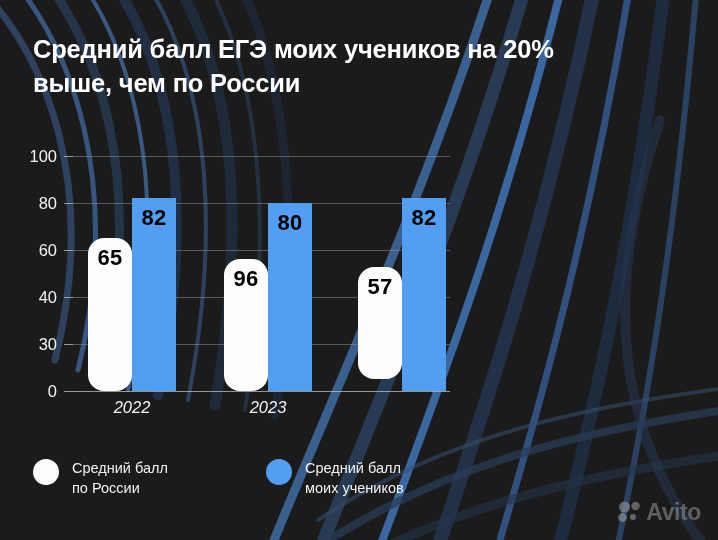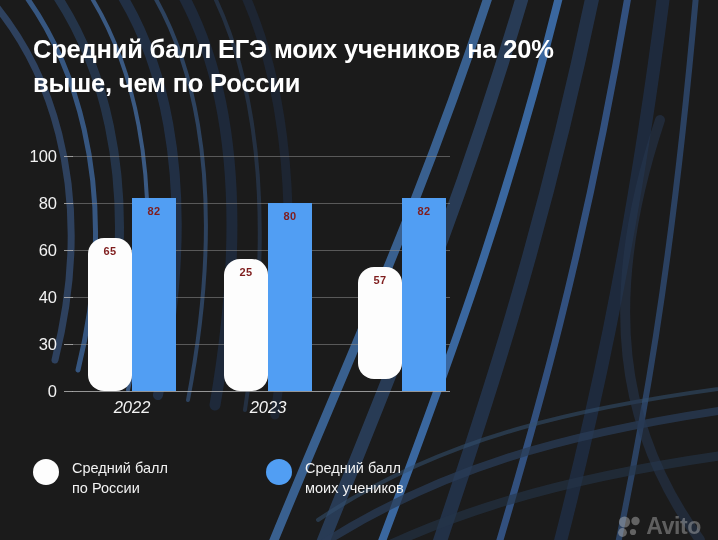--- a/index.html
+++ b/index.html
@@ -69,23 +69,23 @@
   .bar {
     position:absolute;
     bottom:0;
   }
   .bar-white { background:#fdfdfd;border-radius:16px; }
   .bar-blue  { background:#519ef3; }
   .bar-value {
     position:absolute;
     top:7px; left:0; right:0;
     text-align:center;
-    font-size:11px;
+    font-size:22px;
     font-weight:bold;
-    color:#7f1d1d;
+    color:#000000;
     letter-spacing:0.3px;
   }
   .xtick-label {
     position:absolute;
     top:399px;
     text-align:center;
     color:#f4f4f4;
     font-size:16.5px;
     line-height:1;
     font-style:italic;
@@ -108,23 +108,23 @@
   }
   .legend-label {
     color:#f2f2f2;
     font-size:14.5px;
     line-height:1.35;
     white-space:pre-line;
   }
   
   #avito {
     position:absolute;
-    right:17px; bottom:2px;
+    right:17px; bottom:16px;
     display:flex;
-    align-items:center;
+    align-items:flex-start;
     opacity:0.42;
     margin-top:44px;
   }
   #avito-mark { margin-right:5px; }
   #avito-word {
     color:#bdbdbd;
     font-size:23px;
     font-weight:bold;
     letter-spacing:-0.4px;
     line-height:1;
@@ -207,21 +207,21 @@
     </div>
 
     <div class="bar bar-white" style="left:88px;  width:44px; height:153px; bottom:149px;">
       <span class="bar-value">65</span>
     </div>
     <div class="bar bar-blue" style="left:132px; width:44px; height:193px; bottom:149px;">
       <span class="bar-value">82</span>
     </div>
 
     <div class="bar bar-white" style="left:224px; width:44px; height:132px; bottom:149px;">
-      <span class="bar-value">25</span>
+      <span class="bar-value">96</span>
     </div>
     <div class="bar bar-blue" style="left:268px; width:44px; height:188px; bottom:149px;">
       <span class="bar-value">80</span>
     </div>
 
     <div class="bar bar-white" style="left:358px; width:44px; height:112px; bottom:161px;">
       <span class="bar-value">57</span>
     </div>
     <div class="bar bar-blue" style="left:402px; width:44px; height:193px; bottom:149px;">
       <span class="bar-value">82</span>

